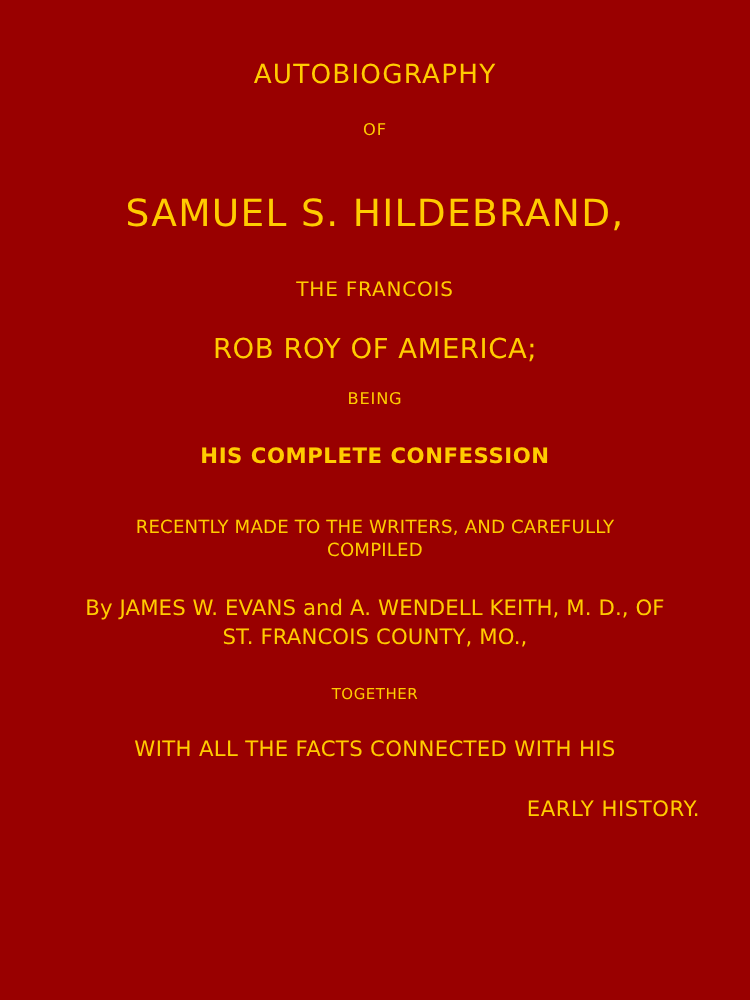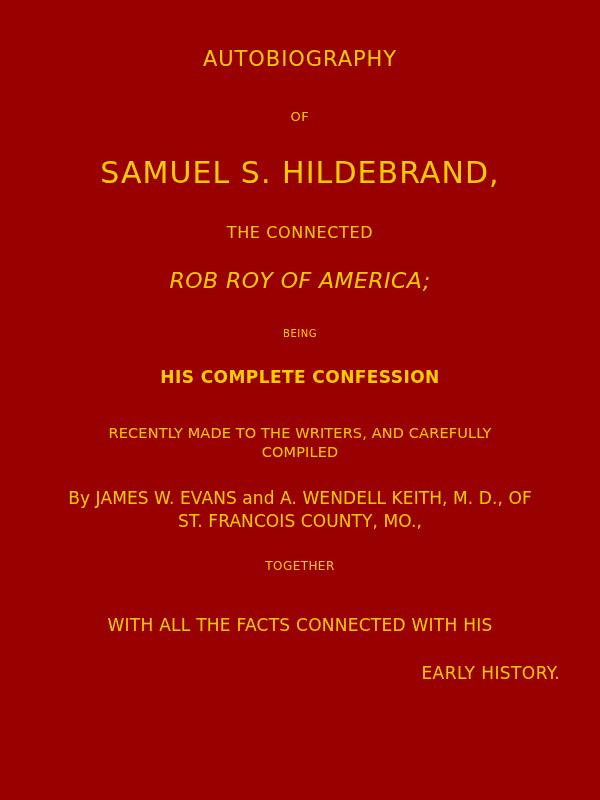--- a/index.html
+++ b/index.html
@@ -27,52 +27,51 @@
     line-height: 1.3;
   }
   .l-title {
     font-size: 21px;
     letter-spacing: 0.045em;
     margin-top: 14px;
   }
   .l-of {
     font-size: 13px;
     letter-spacing: 0.05em;
-    margin-top: 36px;
+    margin-top: 24px;
   }
   .l-name {
     font-size: 30px;
     letter-spacing: 0.035em;
-    margin-top: 27px;
+    margin-top: 38px;
   }
   .l-renowned {
     font-size: 16px;
     letter-spacing: 0.04em;
     margin-top: 31px;
   }
   .l-bushwhacker {
     font-size: 16px;
     letter-spacing: 0.035em;
     margin-top: 25px;
   }
   .l-unconquerable {
     font-size: 16px;
     letter-spacing: 0.035em;
     margin-top: 25px;
   }
   .l-robroy {
     font-size: 22px;
     letter-spacing: 0.02em;
     margin-top: 23px;
-    font-style: italic;
   }
   .l-being {
-    font-size: 10px;
+    font-size: 13px;
     letter-spacing: 0.05em;
-    margin-top: 31px;
+    margin-top: 17px;
   }
   .l-confession {
     font-size: 17px;
     letter-spacing: 0.025em;
     margin-top: 26px;
     font-weight: bold;
   }
   .l-recently {
     font-size: 14.5px;
     letter-spacing: 0.01em;
@@ -88,37 +87,37 @@
     padding: 0 28px;
   }
   .l-together {
     font-size: 12px;
     letter-spacing: 0.035em;
     margin-top: 26px;
   }
   .l-facts {
     font-size: 17px;
     letter-spacing: 0.015em;
-    margin-top: 40px;
+    margin-top: 26px;
   }
   .l-early {
     font-size: 17px;
     letter-spacing: 0.025em;
     margin-top: 26px;
     text-align: right;
   }
 </style>
 </head>
 <body>
 
 <div class="page">
   <div class="line l-title">AUTOBIOGRAPHY</div>
   <div class="line l-of">OF</div>
   <div class="line l-name">SAMUEL S. HILDEBRAND,</div>
-  <div class="line l-renowned">THE CONNECTED</div>
+  <div class="line l-renowned">THE FRANCOIS</div>
   <div class="line l-robroy">ROB ROY OF AMERICA;</div>
   <div class="line l-being">BEING</div>
   <div class="line l-confession">HIS COMPLETE CONFESSION</div>
   <div class="line l-recently">RECENTLY MADE TO THE WRITERS, AND CAREFULLY COMPILED</div>
   <div class="line l-authors">By JAMES W. EVANS and A. WENDELL KEITH, M. D., OF ST. FRANCOIS COUNTY, MO.,</div>
   <div class="line l-together">TOGETHER</div>
   <div class="line l-facts">WITH ALL THE FACTS CONNECTED WITH HIS</div>
   <div class="line l-early">EARLY HISTORY.</div>
 </div>
 

